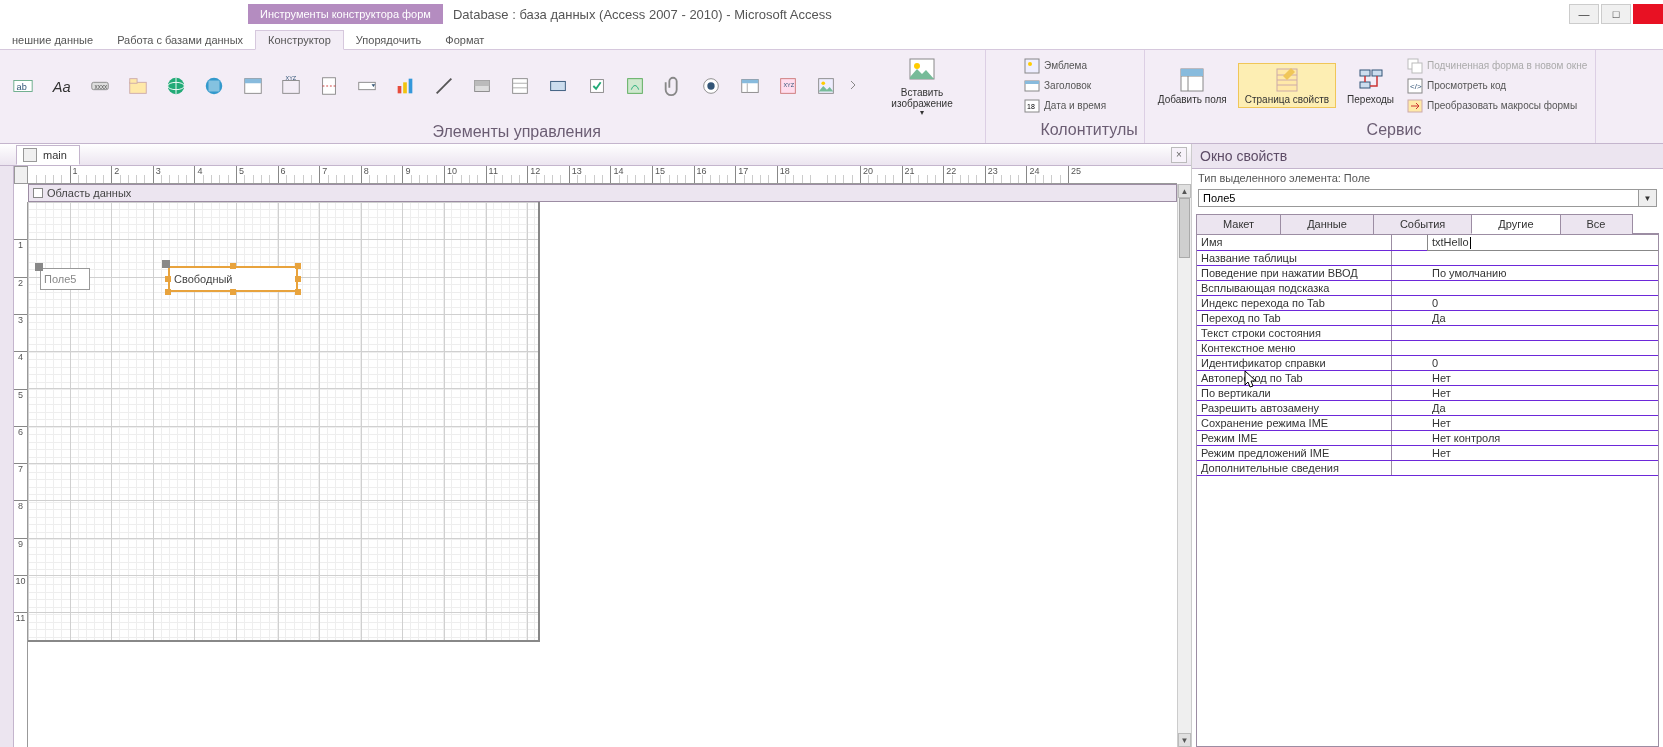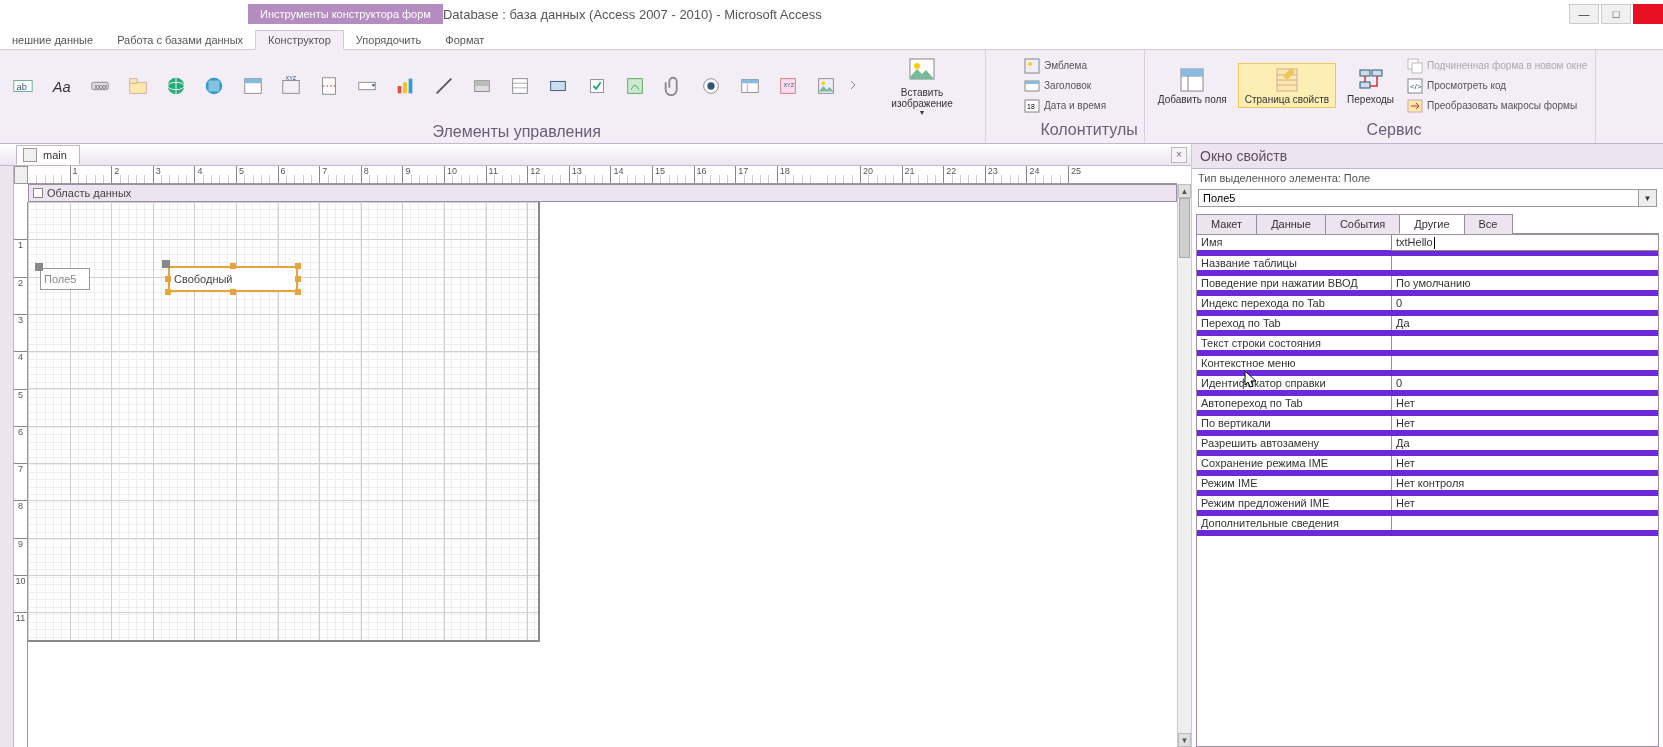--- a/index.html
+++ b/index.html
@@ -1,19 +1,19 @@
 <!DOCTYPE html>
 <html><head>
 <meta charset="utf-8">
 <style>
   html,body{margin:0;padding:0;font-family:"Segoe UI",Tahoma,sans-serif;font-size:12px;color:#333;background:#fff;overflow:hidden;width:1663px;height:747px;}
   *{box-sizing:border-box;}
   .titlebar{height:28px;display:flex;align-items:center;background:#fff;}
   .titlebar .context-tab{background:#b48cc0;color:#fff;padding:4px 12px;margin-left:248px;font-size:11px;}
-  .titlebar .apptitle{font-size:13px;color:#555;}
+  .titlebar .apptitle{margin-left:10px;font-size:13px;color:#555;}
   .titlebar .wincontrols{margin-left:auto;display:flex;}
   .titlebar .wincontrols span{width:30px;height:20px;display:flex;align-items:center;justify-content:center;border:1px solid #ccc;margin-left:2px;font-size:11px;background:#f0f0f0;}
   .titlebar .wincontrols .close{background:#e81123;border-color:#e81123;color:#fff;}
   .ribbon-tabs{height:22px;display:flex;align-items:flex-end;padding-left:0;background:#fff;border-bottom:1px solid #d6c8dd;}
   .ribbon-tabs .tab{padding:3px 12px;font-size:11px;color:#555;cursor:default;}
   .ribbon-tabs .tab.active{background:#f3edf6;border:1px solid #d6c8dd;border-bottom:1px solid #f3edf6;margin-bottom:-1px;}
   .ribbon{height:94px;background:#f3edf6;border-bottom:1px solid #c4b5cd;display:flex;}
   .rgroup{display:flex;flex-direction:column;align-items:center;border-right:1px solid #dccfe4;padding:2px 6px;}
   .rgroup .body{flex:1;display:flex;align-items:center;gap:4px;}
   .rgroup .label{font-size:16px;color:#6b5d73;padding:2px 0;margin-left:48px;}
@@ -56,24 +56,24 @@
   .scroll-v .thumb{position:absolute;left:1px;right:1px;top:0;height:60px;background:#cfcfcf;border:1px solid #aaa;}
   .scroll-v .arr{position:absolute;left:0;right:0;height:14px;background:#e0e0e0;border:1px solid #bbb;display:flex;align-items:center;justify-content:center;font-size:8px;color:#555;}
 
   .props{width:471px;background:#fff;display:flex;flex-direction:column;}
   .props .title{background:#ece5f0;color:#5d4c66;font-size:14px;padding:4px 8px;border-bottom:1px solid #c4b5cd;}
   .props .subtitle{font-size:11px;color:#555;padding:3px 6px;}
   .props .selector{margin:2px 6px;display:flex;}
   .props .selector input{flex:1;border:1px solid #999;padding:2px 4px;font-size:11px;}
   .props .selector .dd{width:18px;border:1px solid #999;border-left:none;background:#eee;display:flex;align-items:center;justify-content:center;font-size:8px;}
   .ptabs{display:flex;border-bottom:1px solid #9c8da3;margin:4px 4px 0 4px;}
-  .ptabs .pt{padding:3px 14px;font-size:11px;border:1px solid #9c8da3;border-bottom:none;background:#ece5f0;margin-right:-1px;position:relative;top:1px;}
+  .ptabs .pt{padding:3px 26px;font-size:11px;border:1px solid #9c8da3;border-bottom:none;background:#ece5f0;margin-right:-1px;position:relative;top:1px;}
   .ptabs .pt.active{background:#fff;border-bottom:1px solid #fff;}
   .pgrid{flex:1;overflow:auto;border:1px solid #9c8da3;margin:0 4px;}
-  .prow{display:flex;border-bottom:6px solid #6d28d9;font-size:11px;}
+  .prow{display:flex;border-bottom:1px solid #6d28d9;font-size:11px;gap:36px;}
   .prow .pn{width:195px;padding:1px 4px;border-right:1px solid #9c8da3;color:#333;background:#fff;}
   .prow .pv{flex:1;padding:1px 4px;color:#333;position:relative;}
   .prow.editing .pv{outline:1px solid #888;}
   .caret{display:inline-block;border-left:1px solid #000;height:12px;vertical-align:middle;animation:blink 1s infinite;margin-left:1px;}
   @keyframes blink{50%{opacity:0;}}
   .cursor-arrow{position:absolute;width:14px;height:20px;pointer-events:none;z-index:999;}
 </style>
 </head>
 <body>
 
@@ -543,20 +543,24 @@
         </div>
         <div class="prow">
           <div class="pn">Название таблицы</div>
           <div class="pv"></div>
         </div>
         <div class="prow">
           <div class="pn">Поведение при нажатии ВВОД</div>
           <div class="pv">По умолчанию</div>
         </div>
         <div class="prow">
+          <div class="pn">Всплывающая подсказка</div>
+          <div class="pv"></div>
+        </div>
+        <div class="prow">
           <div class="pn">Индекс перехода по Tab</div>
           <div class="pv">0</div>
         </div>
         <div class="prow">
           <div class="pn">Переход по Tab</div>
           <div class="pv">Да</div>
         </div>
         <div class="prow">
           <div class="pn">Текст строки состояния</div>
           <div class="pv"></div>

